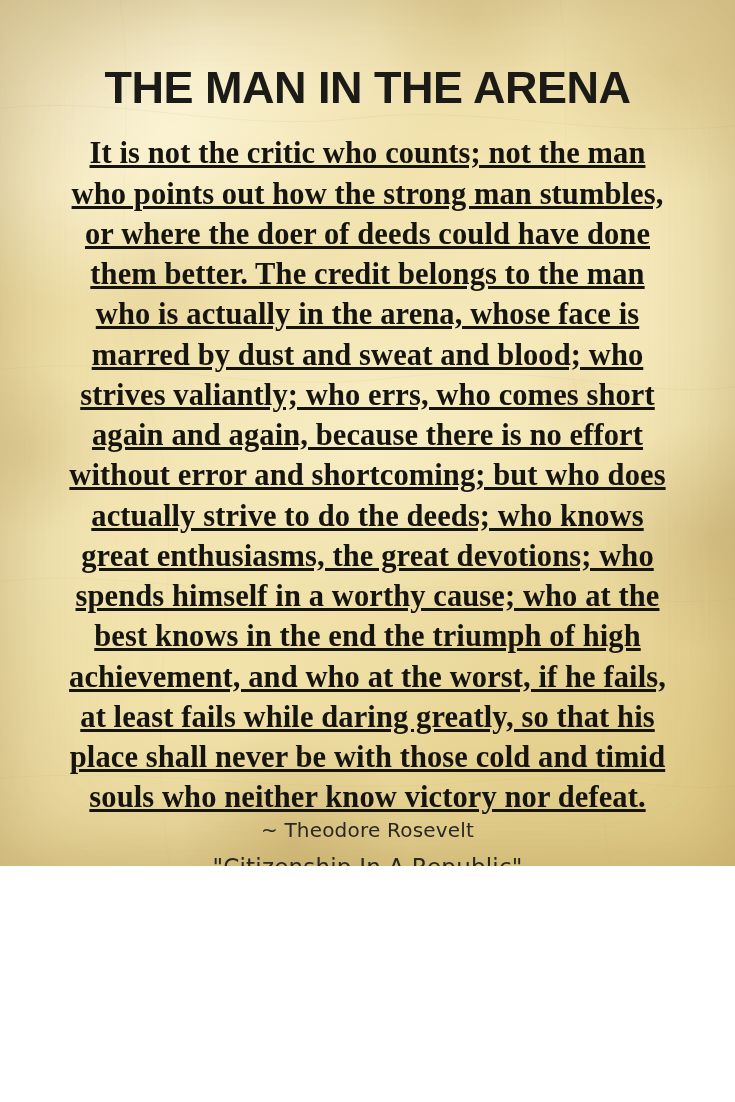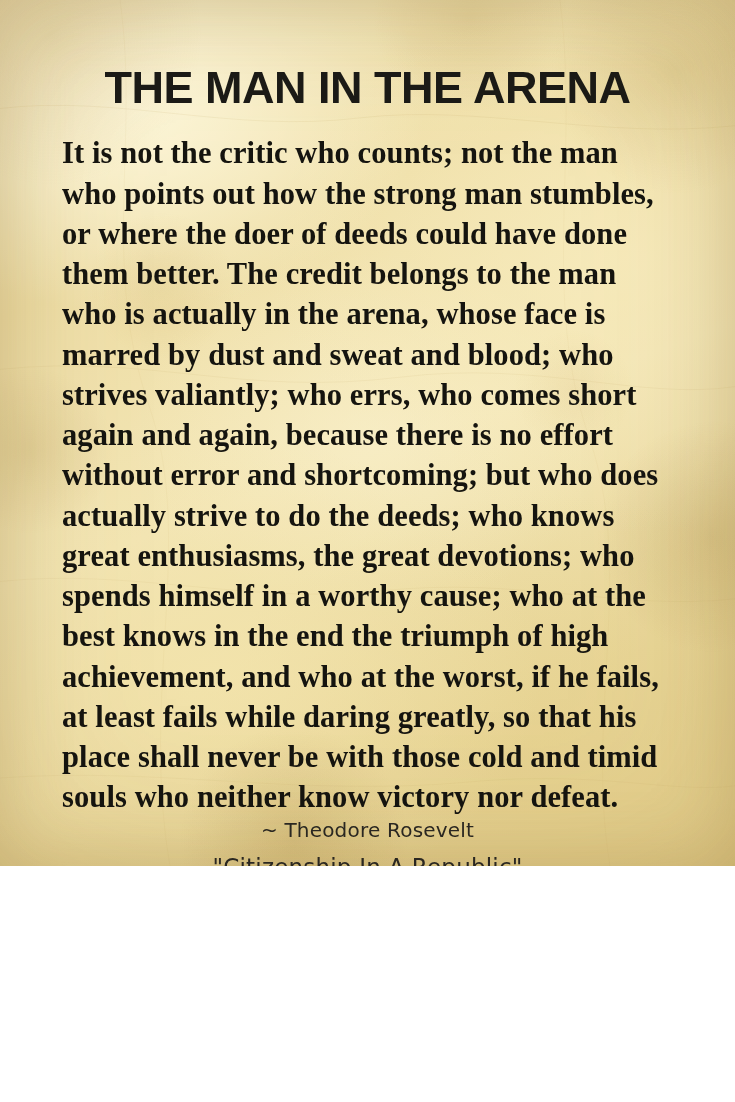--- a/index.html
+++ b/index.html
@@ -83,24 +83,26 @@
     line-height: 1.05;
     margin: 8px 0 22px 0;
     text-transform: uppercase;
   }
 
   .quote {
     font-family: "Liberation Serif", serif;
     font-size: 30.5px;
     line-height: 1.32;
     color: #15140f;
+    text-align: center;
     font-weight: 600;
     margin: 0;
     padding: 0 18px;
     letter-spacing: 0.1px;
+    text-decoration: underline;
   }
 
   .attrib {
     margin-top: auto;
     padding-bottom: 18px;
     text-align: center;
   }
   .author {
     font-family: "DejaVu Sans", sans-serif;
     font-size: 20px;

